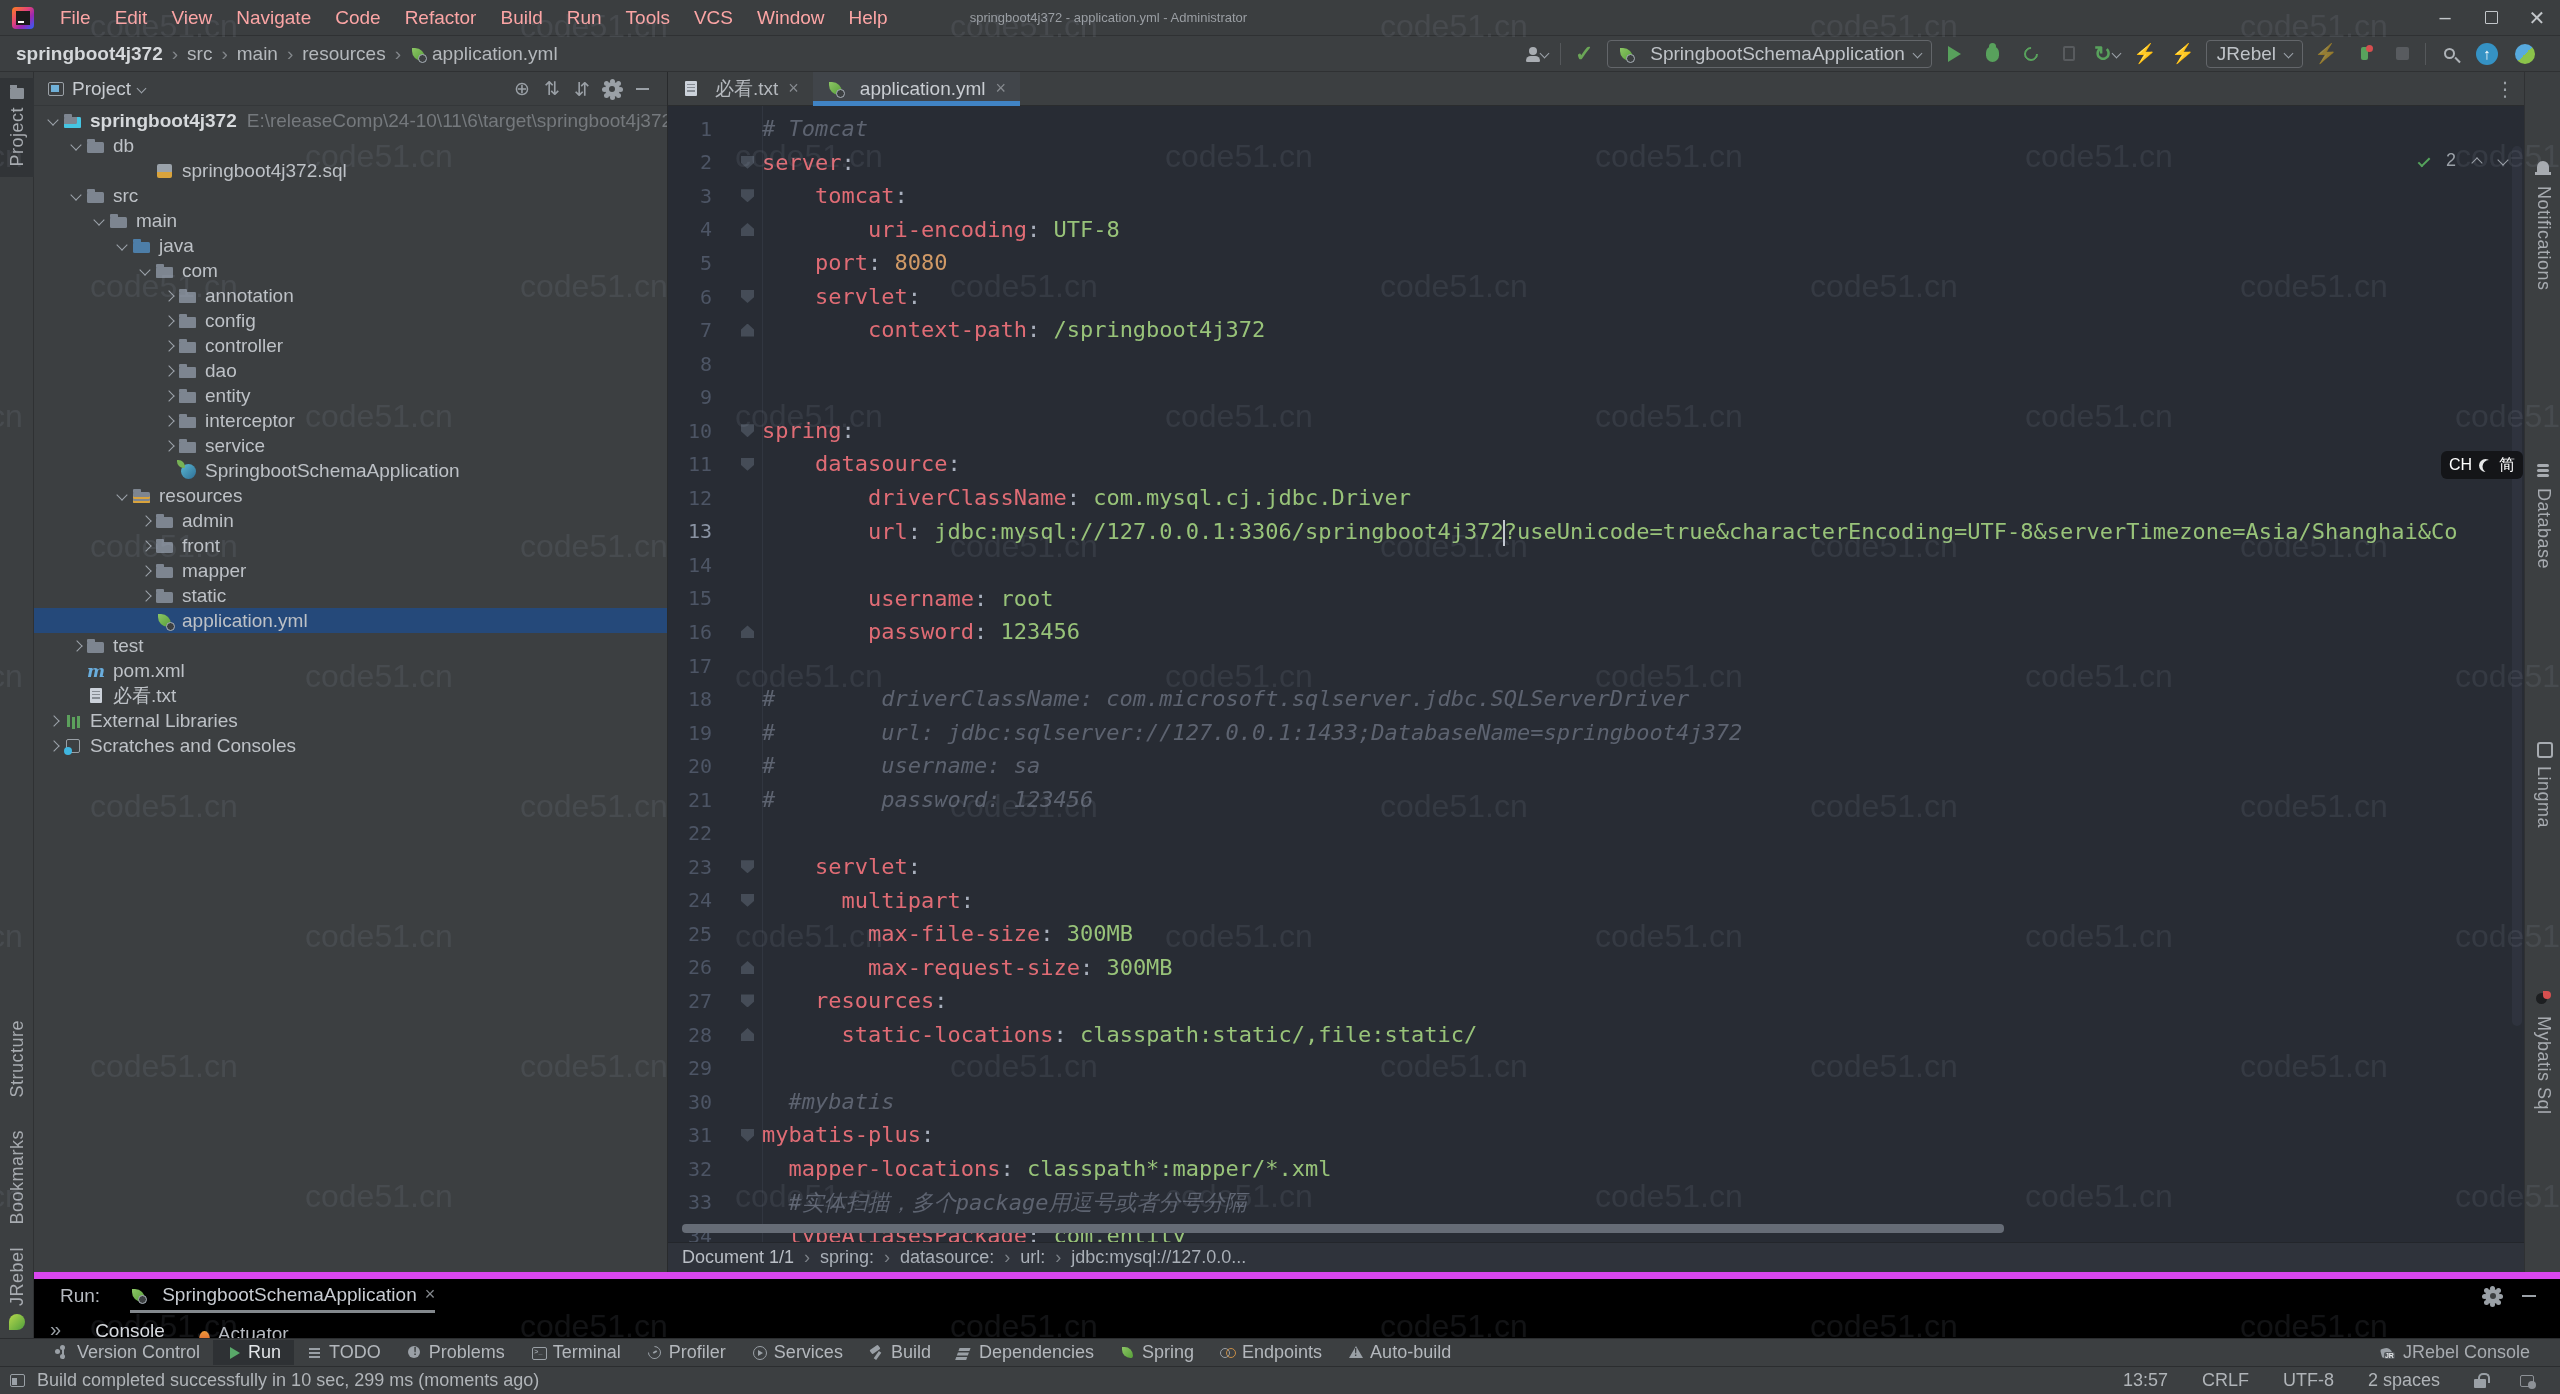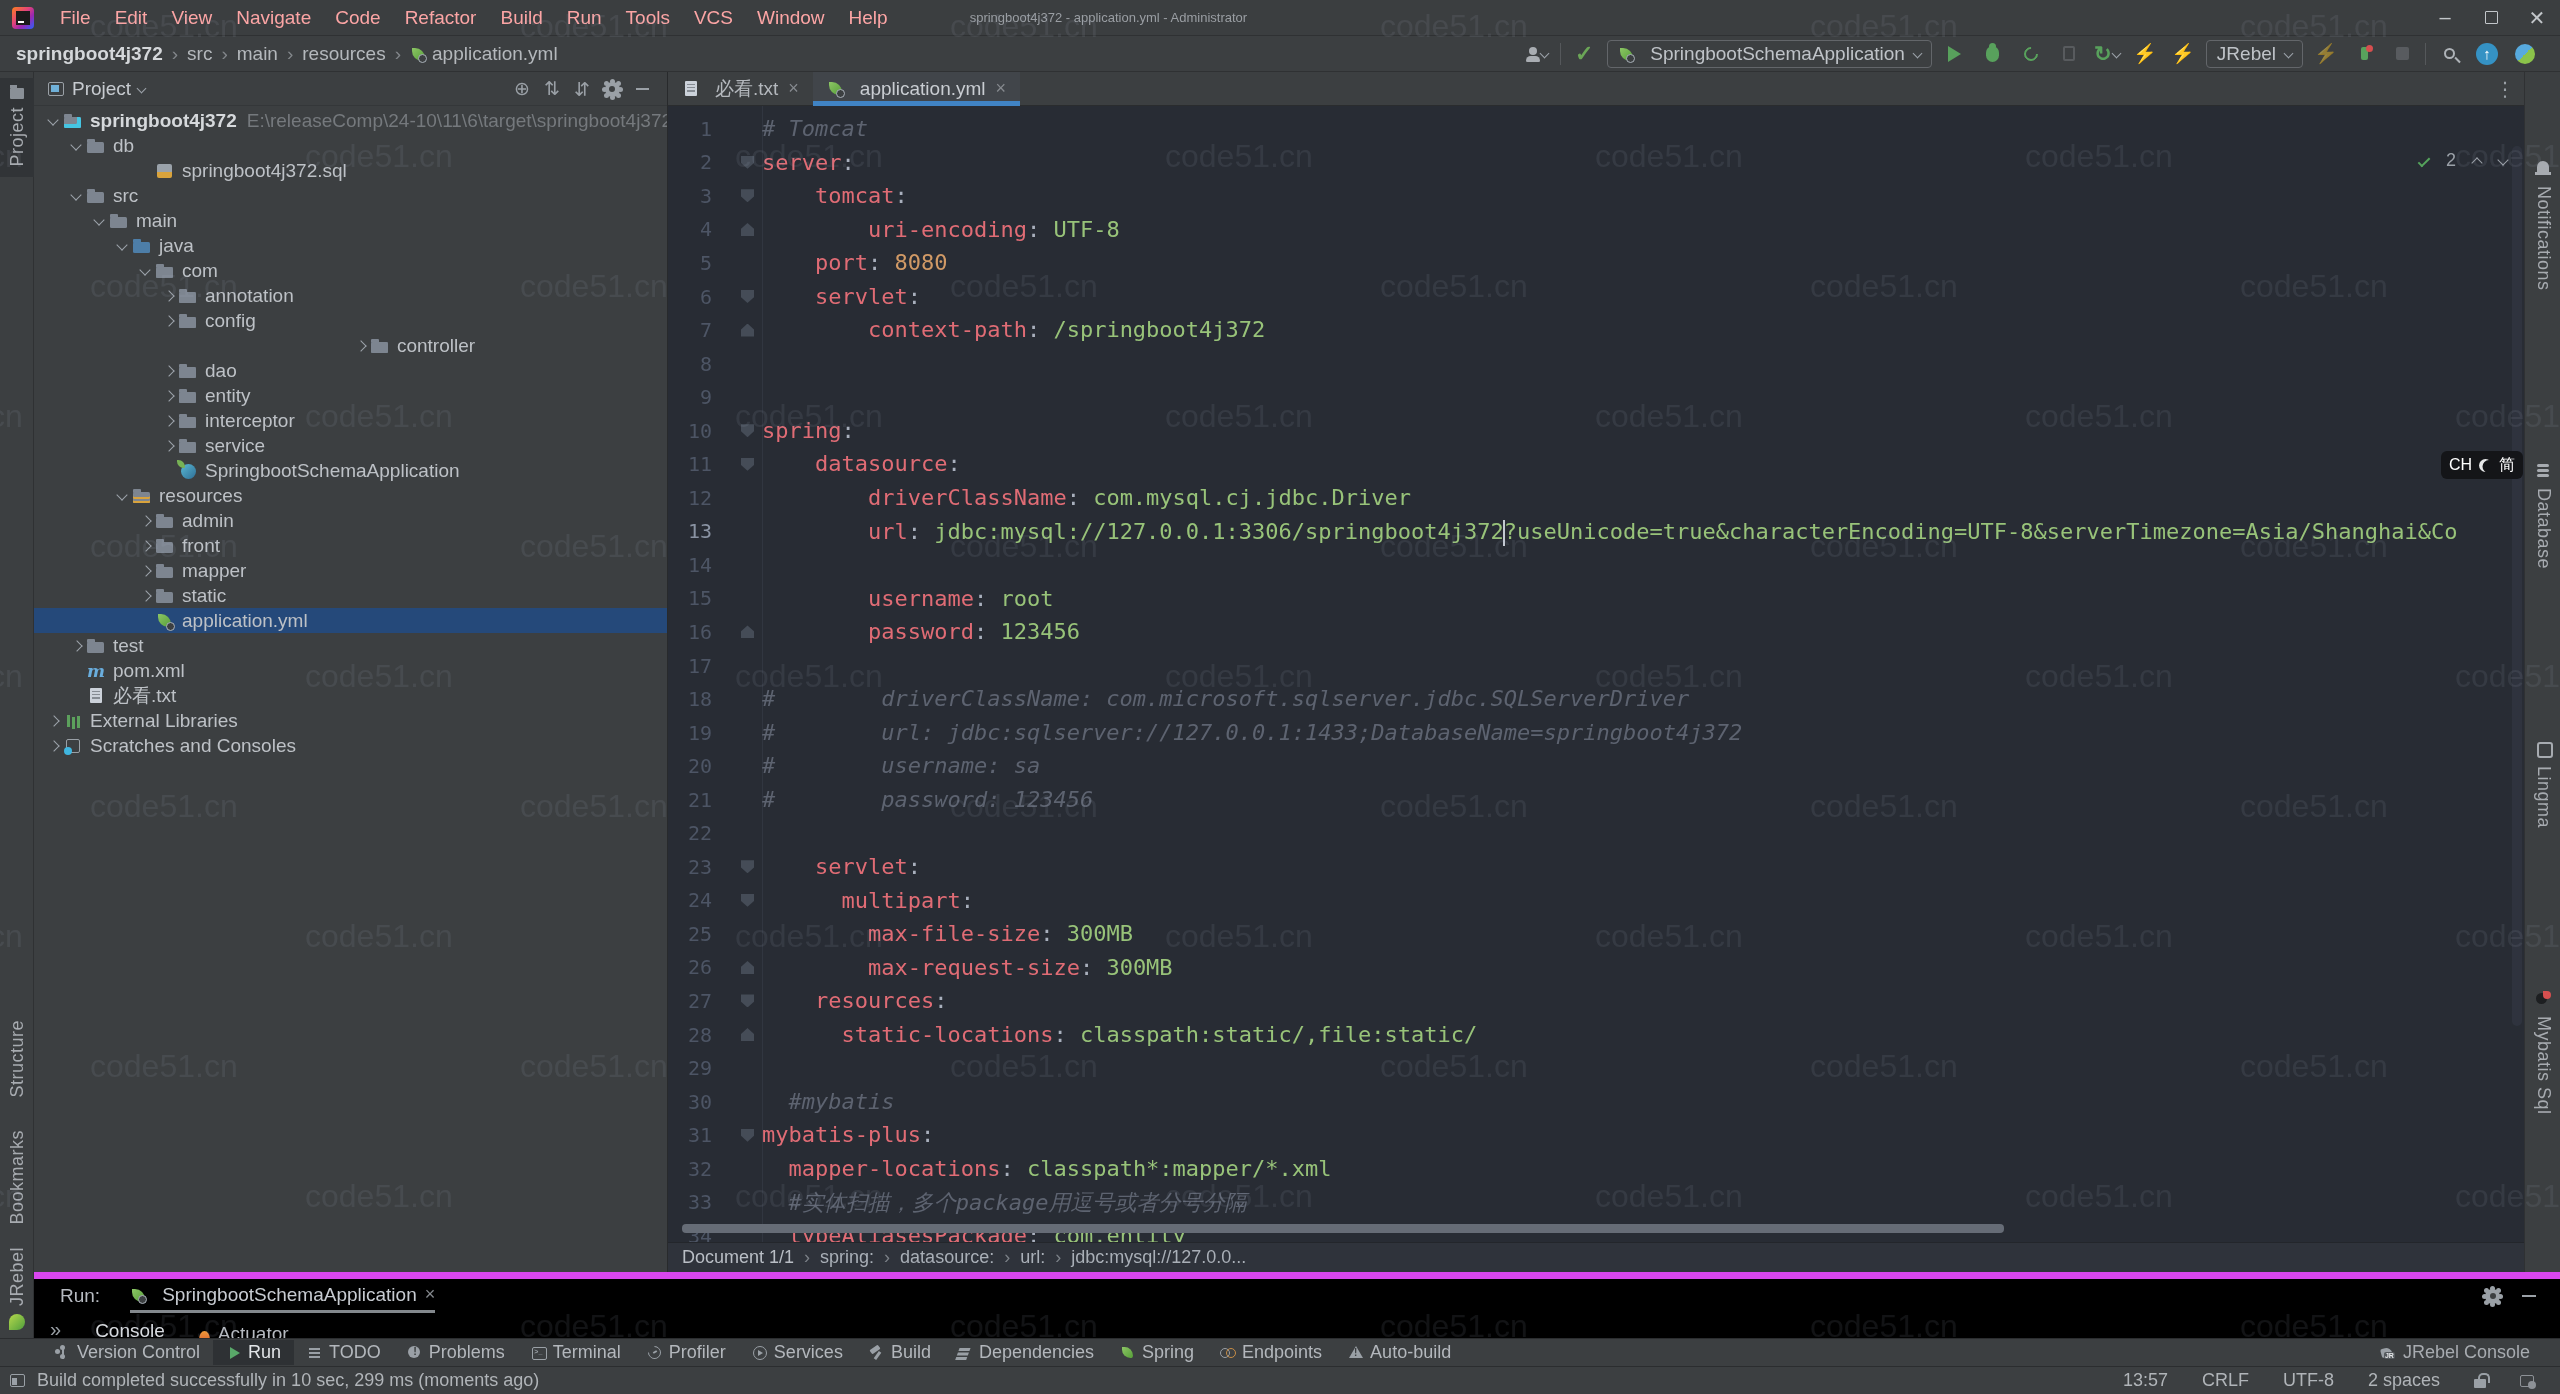--- a/index.html
+++ b/index.html
@@ -413,21 +413,21 @@
         <div class="trow" style="padding-left: 125px;">
           <span class="chev chev-closed"></span>
           <span class="tic tic-folder-pkg"></span>
           <span class="tlabel">annotation</span>
         </div>
         <div class="trow" style="padding-left: 125px;">
           <span class="chev chev-closed"></span>
           <span class="tic tic-folder-pkg"></span>
           <span class="tlabel">config</span>
         </div>
-        <div class="trow" style="padding-left: 125px; justify-content: center;">
+        <div class="trow" style="padding-left: 125px;">
           <span class="chev chev-closed"></span>
           <span class="tic tic-folder-pkg"></span>
           <span class="tlabel">controller</span>
         </div>
         <div class="trow" style="padding-left: 125px;">
           <span class="chev chev-closed"></span>
           <span class="tic tic-folder-pkg"></span>
           <span class="tlabel">dao</span>
         </div>
         <div class="trow" style="padding-left: 125px;">

